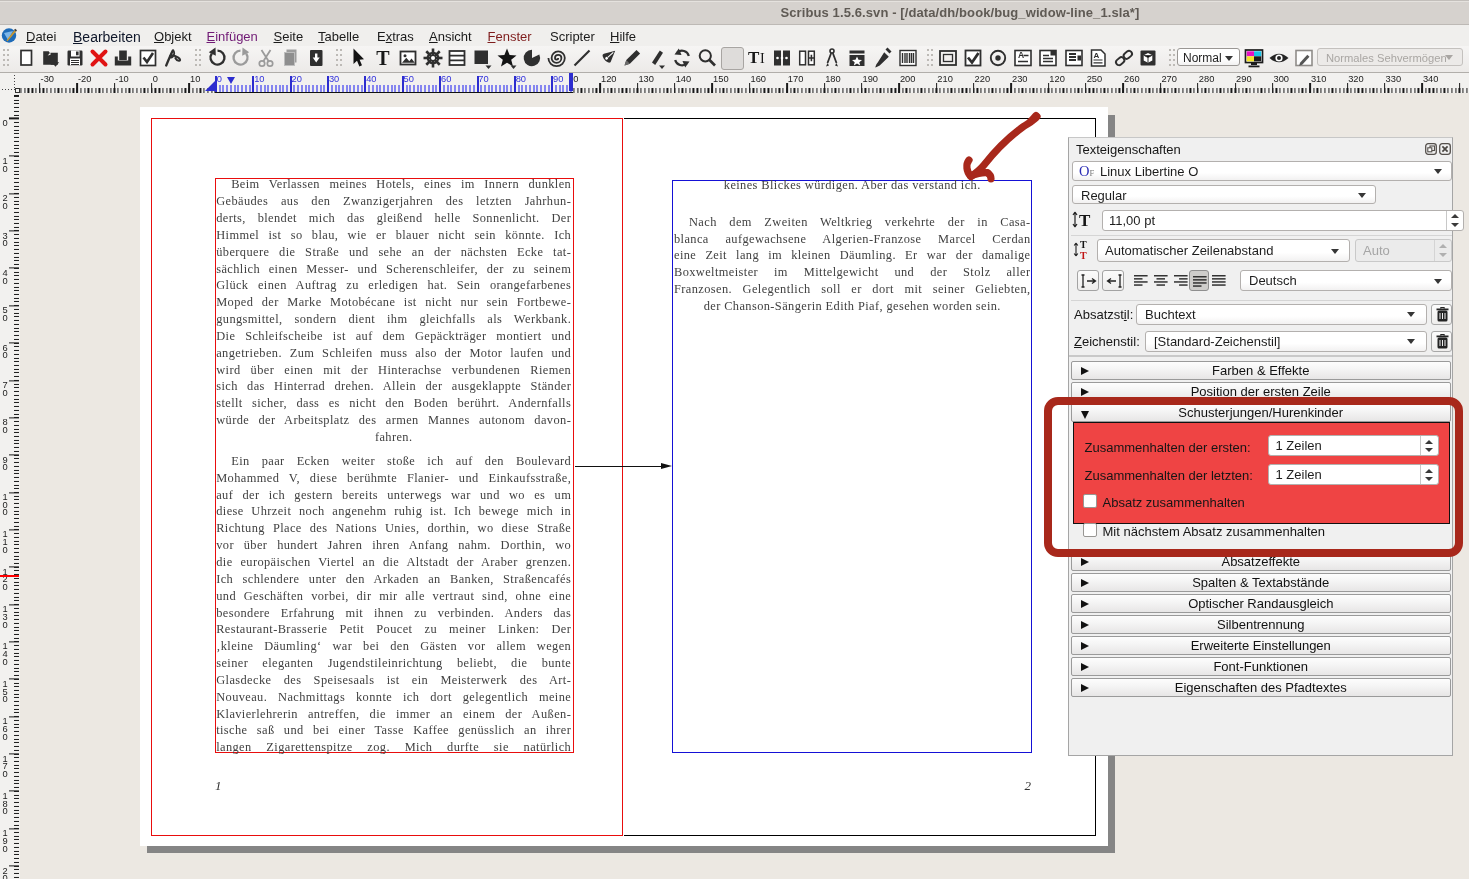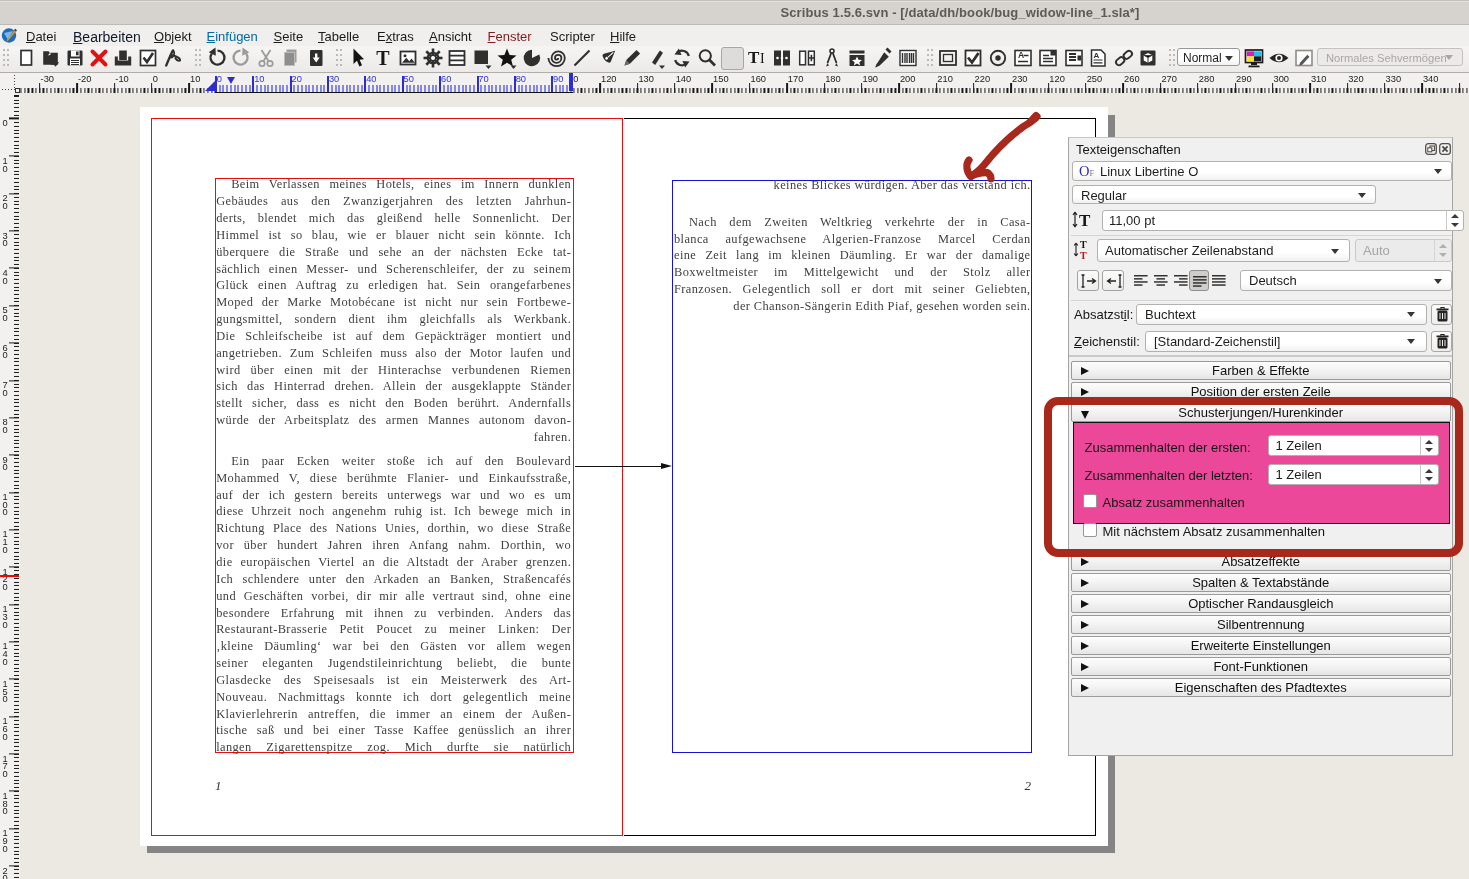--- a/index.html
+++ b/index.html
@@ -2,21 +2,21 @@
 <html><head><meta charset="utf-8">
 <style>
 *{margin:0;padding:0;box-sizing:border-box}
 html,body{width:1469px;height:879px;overflow:hidden}
 body{position:relative;background:#ece8e2;font-family:"Liberation Sans",sans-serif;
  -webkit-font-smoothing:antialiased}
 .abs{position:absolute}
 .lbl{position:absolute;font-size:9.3px;color:#1c1c1c;line-height:9.3px;white-space:nowrap}
 .vlbl{position:absolute;font-size:9.3px;color:#1c1c1c;line-height:7.7px;width:8px;text-align:center}
 .line{height:16.85px;line-height:16.85px;text-align:justify;text-align-last:justify;white-space:normal;}
-.lineN{height:16.85px;line-height:16.85px;text-align:right}
+.lineN{height:16.85px;line-height:16.85px;text-align:center}
 .hdr{position:absolute;left:1071px;width:379.5px;height:19.5px;border:1px solid #9a9a9a;border-radius:2px;
  background:linear-gradient(#fdfdfd,#f4f4f4 45%,#e7e6e6);font-size:13px;color:#111;text-align:center;line-height:18px}
 .hdr .tri{position:absolute;left:9px;top:5px;width:0;height:0;border-left:8px solid #111;border-top:4.5px solid transparent;border-bottom:4.5px solid transparent}
 .combo{position:absolute;background:linear-gradient(#fff,#fff 60%,#f2f1f1);border:1px solid #b3b0ae;border-radius:3px;font-size:13px;color:#1d1d1d}
 .carr{position:absolute;width:0;height:0;border-left:4.5px solid transparent;border-right:4.5px solid transparent;border-top:5.5px solid #363636}
 .spin{position:absolute;background:#fff;border:1px solid #b3b0ae;border-radius:3px;font-size:13px;color:#1d1d1d}
 .uarr{position:absolute;width:0;height:0;border-left:4px solid transparent;border-right:4px solid transparent;border-bottom:4.5px solid #3a3a3a}
 .darr{position:absolute;width:0;height:0;border-left:4px solid transparent;border-right:4px solid transparent;border-top:4.5px solid #3a3a3a}
 .cbox{position:absolute;width:14px;height:14px;background:#fff;border:1px solid #989693;border-radius:2px}
 </style></head><body>
@@ -28,21 +28,21 @@
 <div class="abs" style="left:0;top:25px;width:1469px;height:21px;background:#f0efed">
 <svg class="abs" style="left:1px;top:2px" width="17" height="17" viewBox="0 0 17 17">
 <circle cx="8" cy="8.5" r="7.2" fill="#1e6bb8"></circle>
 <path d="M3 6 L12 4 L7 13 Z" fill="#7db6e8"></path>
 <path d="M5.5 13.5 C8 10 11 6 13.5 3.2 L15 4.5 C12 8 9 11.5 6.5 14.2 Z" fill="#c9972f"></path>
 <path d="M13 3 l2 1.8 1-1.5 -1.8-1.6z" fill="#3a3a3a"></path>
 </svg>
 <div class="abs" style="left:26.0px;top:3.5px;font-size:13px;color:#1b1b1b"><span style="text-decoration:underline">D</span>atei</div>
 <div class="abs" style="left:73.0px;top:3.5px;font-size:14px;color:#0f172a"><span style="text-decoration:underline">B</span>earbeiten</div>
 <div class="abs" style="left:154.0px;top:3.5px;font-size:13px;color:#1b1b1b"><span style="text-decoration:underline">O</span>bjekt</div>
-<div class="abs" style="left:206.5px;top:3.5px;font-size:13px;color:#0369a1"><span style="text-decoration:underline">E</span>infügen</div>
+<div class="abs" style="left:206.5px;top:3.5px;font-size:13px;color:#701a75"><span style="text-decoration:underline">E</span>infügen</div>
 <div class="abs" style="left:273.5px;top:3.5px;font-size:13px;color:#1b1b1b"><span style="text-decoration:underline">S</span>eite</div>
 <div class="abs" style="left:318.0px;top:3.5px;font-size:13px;color:#1b1b1b"><span style="text-decoration:underline">T</span>abelle</div>
 <div class="abs" style="left:377.0px;top:3.5px;font-size:13px;color:#1b1b1b">E<span style="text-decoration:underline">x</span>tras</div>
 <div class="abs" style="left:429.0px;top:3.5px;font-size:13px;color:#1b1b1b"><span style="text-decoration:underline">A</span>nsicht</div>
 <div class="abs" style="left:487.5px;top:3.5px;font-size:13px;color:#7f1d1d"><span style="text-decoration:underline">F</span>enster</div>
 <div class="abs" style="left:550.0px;top:3.5px;font-size:13px;color:#1b1b1b">Scripter</div>
 <div class="abs" style="left:610.0px;top:3.5px;font-size:13px;color:#1b1b1b"><span style="text-decoration:underline">H</span>ilfe</div>
 </div>
 <div class="abs" style="left:0;top:46px;width:1469px;height:27px;background:linear-gradient(#f6f5f4,#eceae8);border-bottom:1px solid #b1aeaa">
 <div class="abs" style="left:3.0px;top:3px;width:2px;height:20px;background:repeating-linear-gradient(#bdbab6 0 2px,transparent 2px 5px)"></div>
@@ -558,21 +558,21 @@
 <rect x="0.5" y="1.5" width="12" height="1.8" fill="#242424"></rect>
         <path d="M4.5 1.5 C4.5 0 8.5 0 8.5 1.5" fill="none" stroke="#242424" stroke-width="1.2"></path>
 <path d="M4 6 v6 M6.5 6 v6 M9 6 v6" stroke="#f0f0f0" stroke-width="1"></path>
       </svg>
     </div>
 <div class="abs" style="left:0px;top:217px;width:383px;height:2px;background:#c9c9c9"></div>
 </div>
 <div class="hdr" style="top:360.5px"><div class="tri"></div>Farben &amp; Effekte</div>
 <div class="hdr" style="top:381.5px"><div class="tri"></div>Position der ersten Zeile</div>
 <div class="hdr" style="top:402.5px"><div style="position:absolute;left:9px;top:7px;width:0;height:0;border-top:8px solid #111;border-left:4.5px solid transparent;border-right:4.5px solid transparent"></div>Schusterjungen/Hurenkinder</div>
-<div class="abs" style="left:1072.5px;top:421.5px;width:377px;height:102px;border:1.6px solid #111;background:#ec4899">
+<div class="abs" style="left:1072.5px;top:421.5px;width:377px;height:102px;border:1.6px solid #111;background:#ef4444">
 <div class="abs" style="left:11px;top:17px;font-size:13px;color:#161616">Zusammenhalten der ersten:</div>
 <div class="spin" style="left:194px;top:12.5px;width:171px;height:21px">
 <span style="position:absolute;left:7px;top:2px">1 Zeilen</span>
 <div style="position:absolute;right:0;top:0;width:18px;height:100%;border-left:1px solid #c8c8c8">
 <div class="uarr" style="left:4.5px;top:3.5px"></div>
         <div class="darr" style="left:4.5px;bottom:3.5px"></div>
       </div>
     </div>
 <div class="abs" style="left:11px;top:45.5px;font-size:13px;color:#161616">Zusammenhalten der letzten:</div>
 <div class="spin" style="left:194px;top:41.5px;width:171px;height:21px">

